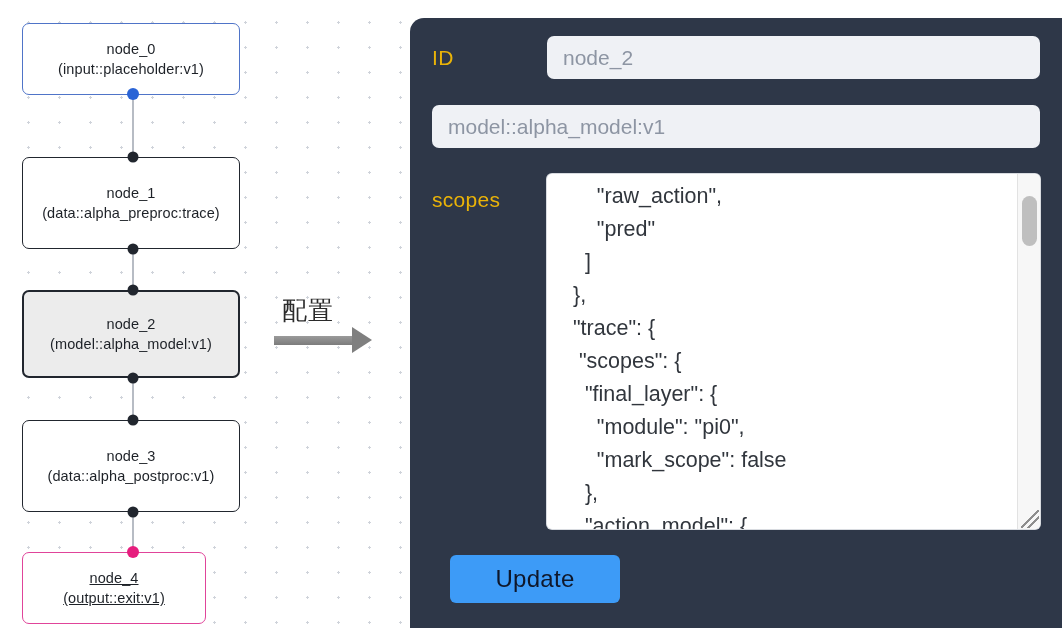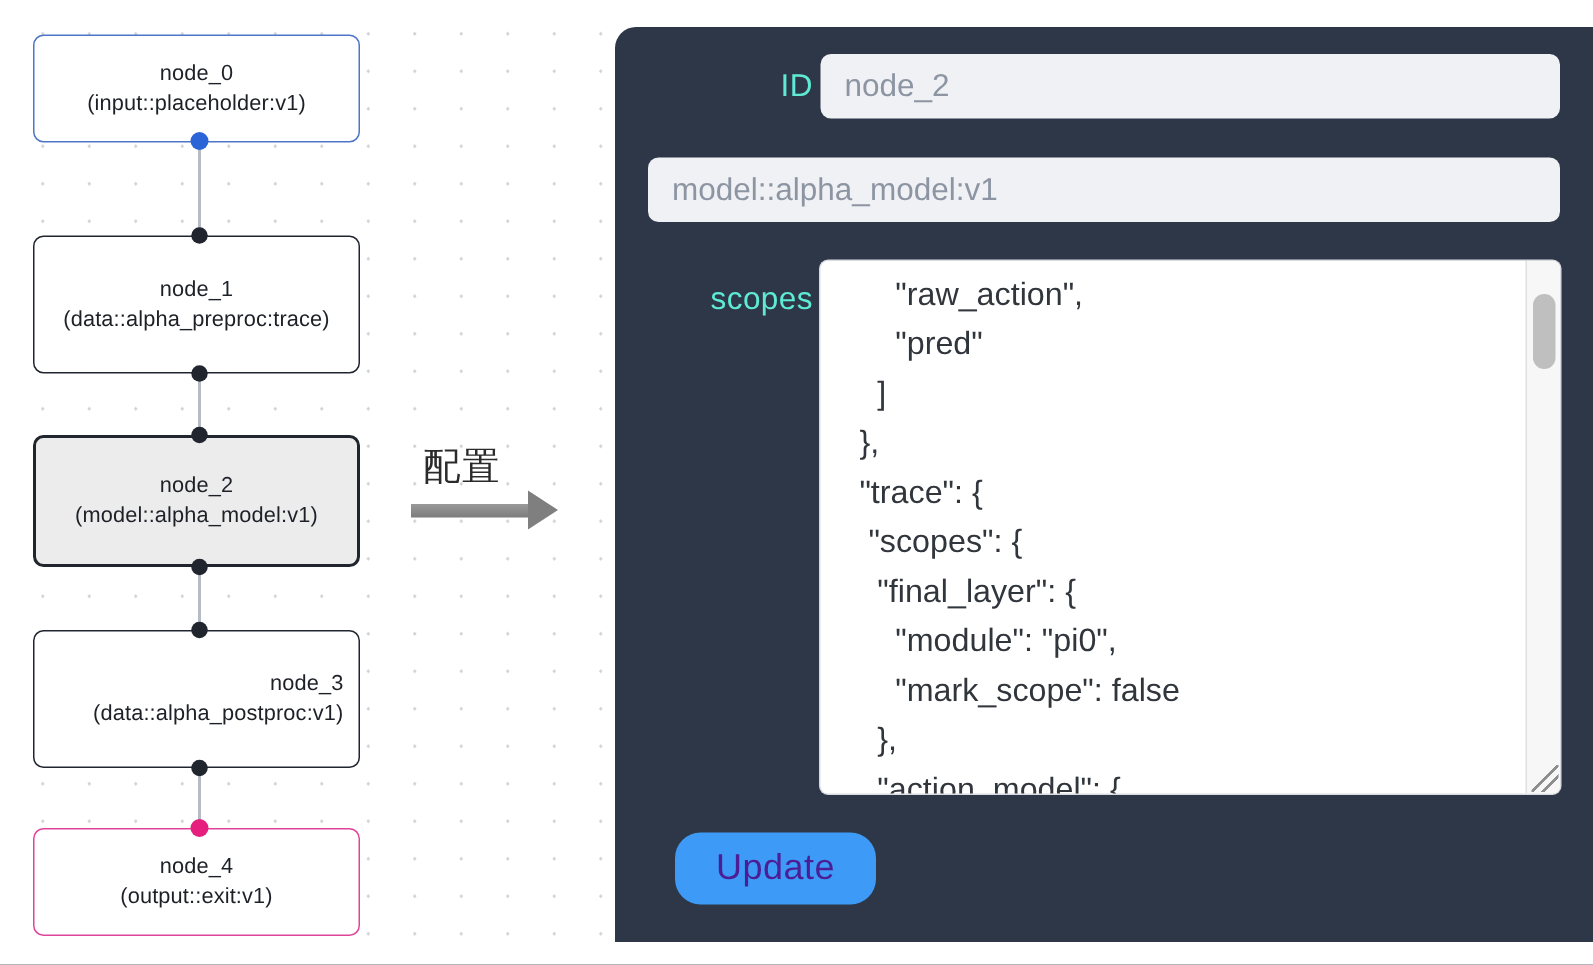--- a/index.html
+++ b/index.html
@@ -100,24 +100,24 @@
     background: #2e3748;
     border-radius: 14px 0 0 0;
     box-sizing: border-box;
     padding: 18px 22px 0 22px;
     overflow: hidden;
   }
 
   .field-row { display: flex; align-items: center; margin-bottom: 26px; }
   .field-label {
     width: 115px;
-    text-align: right;
+    text-align: left;
     padding-right: 5px;
     box-sizing: border-box;
-    color: #5eead4;
+    color: #eab308;
     font-size: 21px;
     letter-spacing: 0.3px;
     flex: none;
   }
   .field-input {
     flex: 1;
     height: 43px;
     background: #eff1f5;
     border: none;
     border-radius: 7px;
@@ -178,26 +178,26 @@
     width: 18px; height: 18px;
     background:
       linear-gradient(135deg, transparent 46%, #8e8e8e 46%, #8e8e8e 54%, transparent 54%),
       linear-gradient(135deg, transparent 66%, #8e8e8e 66%, #8e8e8e 74%, transparent 74%);
     pointer-events: none;
   }
 
   #update-button {
     margin-top: 26px;
     margin-left: 18px;
-    width: 134px;
+    width: 170px;
     height: 48px;
     background: #3d9bf7;
     border: none;
-    border-radius: 17px;
-    color: #4c1d95;
+    border-radius: 6px;
+    color: #0f172a;
     font-size: 24px;
     font-family: "Liberation Sans", sans-serif;
     letter-spacing: 0.3px;
     cursor: pointer;
   }
 </style>
 </head>
 <body>
 
 <div id="canvas">
@@ -220,28 +220,28 @@
   <div class="port" style="left:133px; top:157px;"></div>
   <div class="port" style="left:133px; top:249px;"></div>
 
   <div class="node selected" style="left:22px; top:290px; width:218px; height:88px;">
     <span class="nlabel">node_2
 (model::alpha_model:v1)</span>
   </div>
   <div class="port" style="left:133px; top:290px;"></div>
   <div class="port" style="left:133px; top:378px;"></div>
 
-  <div class="node" style="left:22px; top:420px; width:218px; height:92px;text-align:right;">
+  <div class="node" style="left:22px; top:420px; width:218px; height:92px;">
     <span class="nlabel">node_3
 (data::alpha_postproc:v1)</span>
   </div>
   <div class="port" style="left:133px; top:420px;"></div>
   <div class="port" style="left:133px; top:512px;"></div>
 
-  <div class="node output-node" style="left:22px; top:552px; width:218px; height:72px;">
+  <div class="node output-node" style="left:22px; top:552px; width:184px; height:72px;text-decoration:underline;">
     <span class="nlabel">node_4
 (output::exit:v1)</span>
   </div>
   <div class="port pink" style="left:133px; top:552px;"></div>
 
   <div id="arrow-group">
     <div id="arrow-label">配置</div>
     <div id="arrow-shaft"></div>
     <div id="arrow-head"></div>
   </div>

